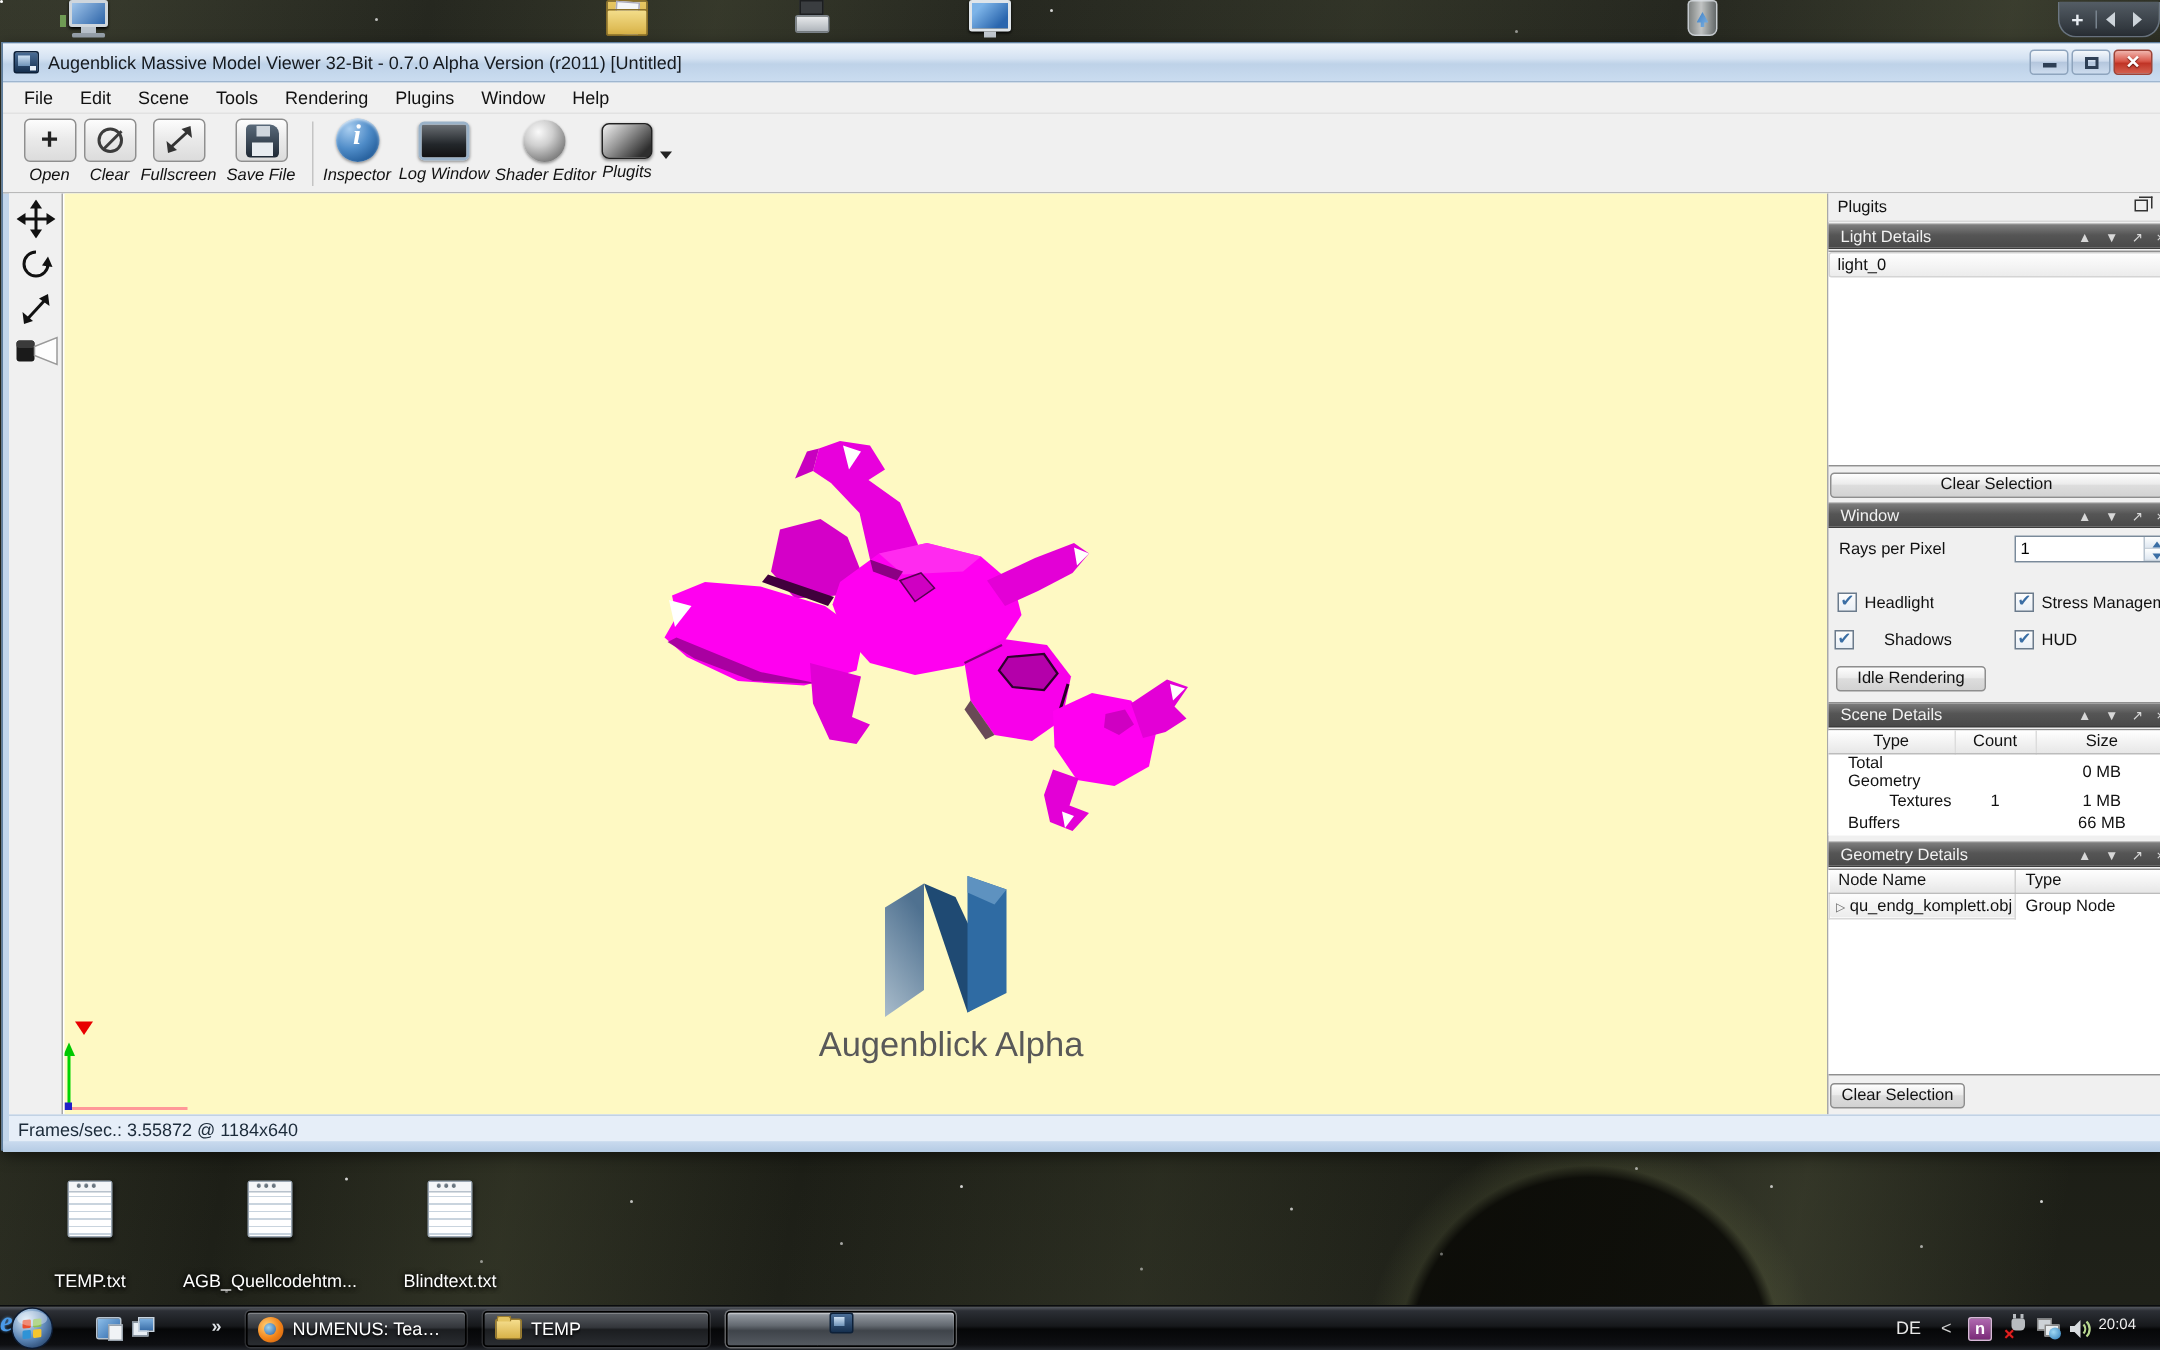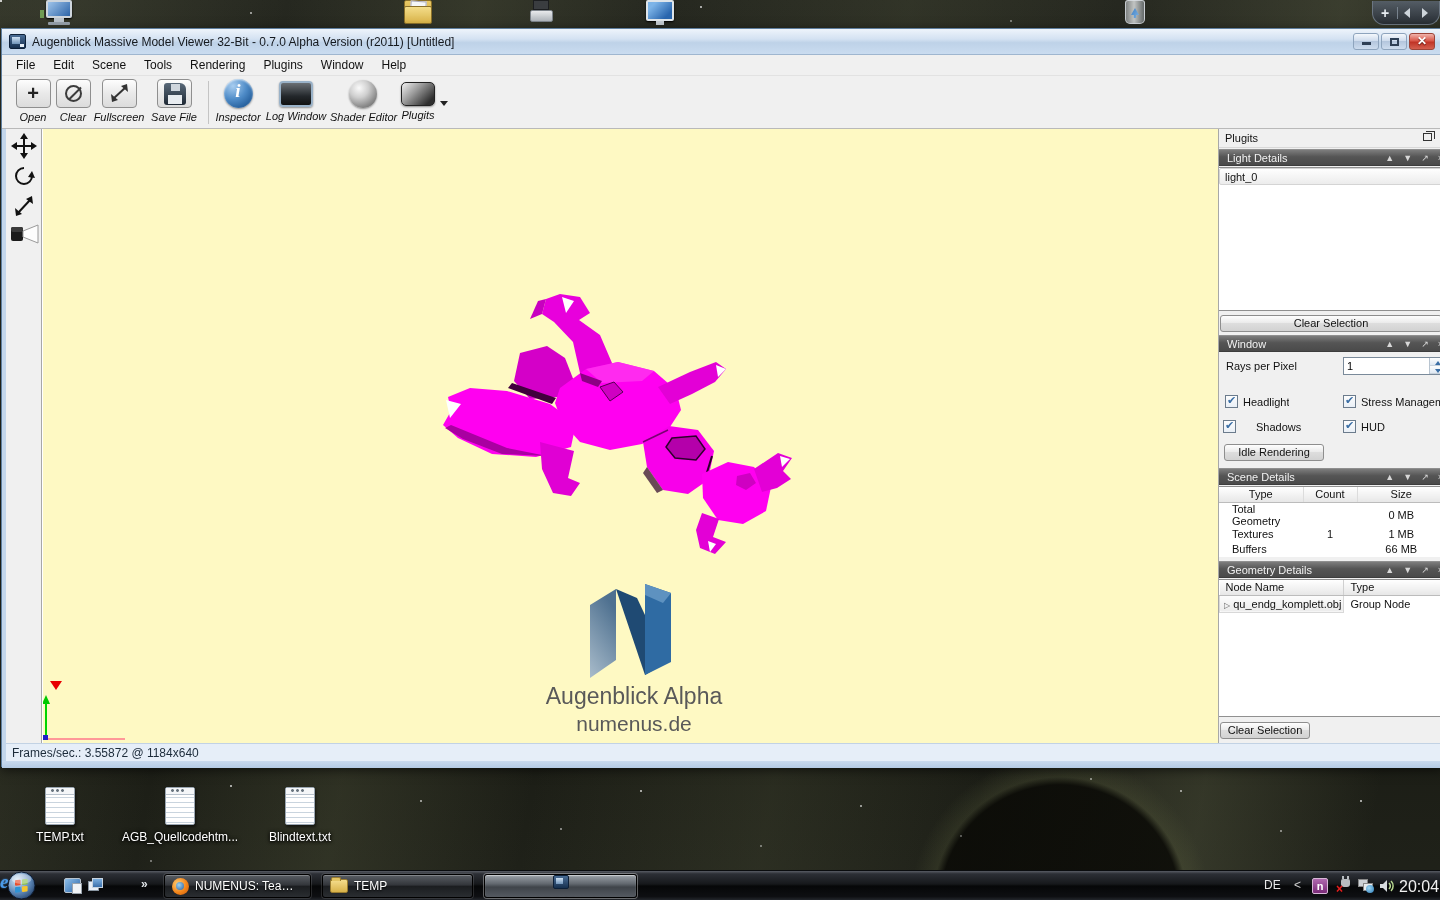--- a/index.html
+++ b/index.html
@@ -144,21 +144,21 @@
   
   .statusbar { position:absolute; left:4px; top:714px; width:1436px; height:18px; background:#e6eef8; border-top:1px solid #c2d2e4; }
   .statusbar .txt { position:absolute; left:6px; top:2px; font-size:12px; color:#1c2b3a; }
   .bottom-frame { position:absolute; left:0; top:732px; width:100%; height:7px; background:linear-gradient(#c9daee,#b5cbe4); }
 
   
   .desk-icon { position:absolute; width:116px; text-align:center; }
   .page-ico { width:30px; height:38px; margin:0 auto; background:repeating-linear-gradient(#ffffff 0 4px, #c9d4de 4px 5px); border:1px solid #9aa6b2; border-radius:2px; box-shadow:1px 2px 3px rgba(0,0,0,.55); position:relative; }
   .page-ico::before { content:""; position:absolute; left:0; top:0; right:0; height:6px; background:#f4f6f8; border-bottom:1px solid #b8c2cc; }
   .page-ico::after { content:""; position:absolute; left:4px; top:1px; width:14px; height:3px; background:radial-gradient(circle 1.5px, #6a7680 1.2px, transparent 1.6px) 0 0/5px 3px repeat-x; }
-  .desk-label { margin-top:5px; font-size:12px; color:#fff; text-shadow:0 1px 3px #000, 0 0 4px #000; }
+  .desk-label { margin-top:22px; font-size:12px; color:#fff; text-shadow:0 1px 3px #000, 0 0 4px #000; }
 
   
   .taskbar { position:absolute; left:0; top:870px; width:1440px; height:30px;
     background:linear-gradient(#585c64, #2c2f35 10%, #16181b 45%, #060708 52%, #0e0f12 88%, #23262c);
     border-top:1px solid #0a0c0e; }
   .start-orb { position:absolute; left:7px; top:0px; width:29px; height:29px; }
   .ql-ico { position:absolute; top:7px; width:17px; height:15px; }
   .ql-desktop { left:64px; background:linear-gradient(135deg,#8fc0ea,#2a64a8); border:1px solid #b8c4d0; border-radius:2px; }
   .ql-desktop::after { content:""; position:absolute; right:-2px; bottom:-2px; width:8px; height:9px; background:#f0f3f6; border:1px solid #98a2ac; }
   .ql-switch { left:88px; }
@@ -184,21 +184,21 @@
   .tray-power { position:absolute; left:1337px; top:7px; width:16px; height:16px; }
   .tray-power .plug { position:absolute; left:4px; top:1px; width:9px; height:8px; background:#b8bcc0; border-radius:2px 2px 3px 3px; }
   .tray-power .plug::before { content:""; position:absolute; left:1px; top:-3px; width:2px; height:3px; background:#b8bcc0; }
   .tray-power .plug::after { content:""; position:absolute; right:1px; top:-3px; width:2px; height:3px; background:#b8bcc0; }
   .tray-power .px { position:absolute; left:-1px; bottom:-2px; color:#e02020; font-size:12px; font-weight:bold; text-shadow:0 0 1px #600; }
   .tray-net { position:absolute; left:1358px; top:8px; width:16px; height:14px; }
   .tray-net .m1 { position:absolute; left:0; top:0; width:10px; height:8px; background:#cdd2d7; border:1px solid #888; }
   .tray-net .m2 { position:absolute; left:5px; top:4px; width:10px; height:8px; background:#e8ecef; border:1px solid #888; }
   .tray-net .globe { position:absolute; left:8px; top:6px; width:8px; height:8px; border-radius:50%; background:radial-gradient(circle at 3px 3px,#9fd8f4,#2a7ab8); }
   .tray-speaker { position:absolute; left:1379px; top:8px; width:16px; height:14px; }
-  .tray-clock { position:absolute; left:1399px; top:7px; color:#f0f0f0; font-size:16px; }
+  .tray-clock { position:absolute; left:1399px; top:7px; color:#f0f0f0; font-size:10px; }
 </style>
 </head>
 <body>
 
 <div class="desktop-bg"></div>
 <div class="stars"></div>
 
 <div class="top-ico ico-computer">
   <div class="led"></div>
   <div class="scr"></div>
@@ -386,21 +386,20 @@
 
         <g>
           <polygon points="588,604 614,588 614,659 588,677" fill="url(#lgN1)"></polygon>
           <polygon points="614,588 635,597 665,661 643,674" fill="#1f4a73"></polygon>
           <polygon points="643,583 669,592 669,661 643,674" fill="#2f6ba3"></polygon>
           <polygon points="643,583 669,592 661,602 643,594" fill="#5e92c0"></polygon>
         </g>
       </svg>
 
       <div class="logo-text logo-line1">Augenblick Alpha</div>
-      <div class="logo-text logo-line2">numenus.de</div>
 
       <div class="axis axis-red-head"></div>
       <div class="axis axis-green-head"></div>
       <div class="axis axis-green-line"></div>
       <div class="axis axis-pink-line"></div>
       <div class="axis axis-blue-dot"></div>
     </div>
 
     <div class="panel">
       <div class="dock-title">
@@ -474,21 +473,21 @@
             <th style="width:84px;">Type</th>
             <th style="width:54px;">Count</th>
             <th>Size</th>
           </tr>
           <tr>
             <td style="padding-left:13px;">Total Geometry</td>
             <td style="text-align:center;"></td>
             <td style="text-align:center;">0 MB</td>
           </tr>
           <tr>
-            <td style="padding-left:13px;">Textures</td>
+            <td style="padding-left:13px;text-align:right;">Textures</td>
             <td style="text-align:center;">1</td>
             <td style="text-align:center;">1 MB</td>
           </tr>
           <tr>
             <td style="padding-left:13px;">Buffers</td>
             <td style="text-align:center;"></td>
             <td style="text-align:center;">66 MB</td>
           </tr>
         </tbody>
           </table>

